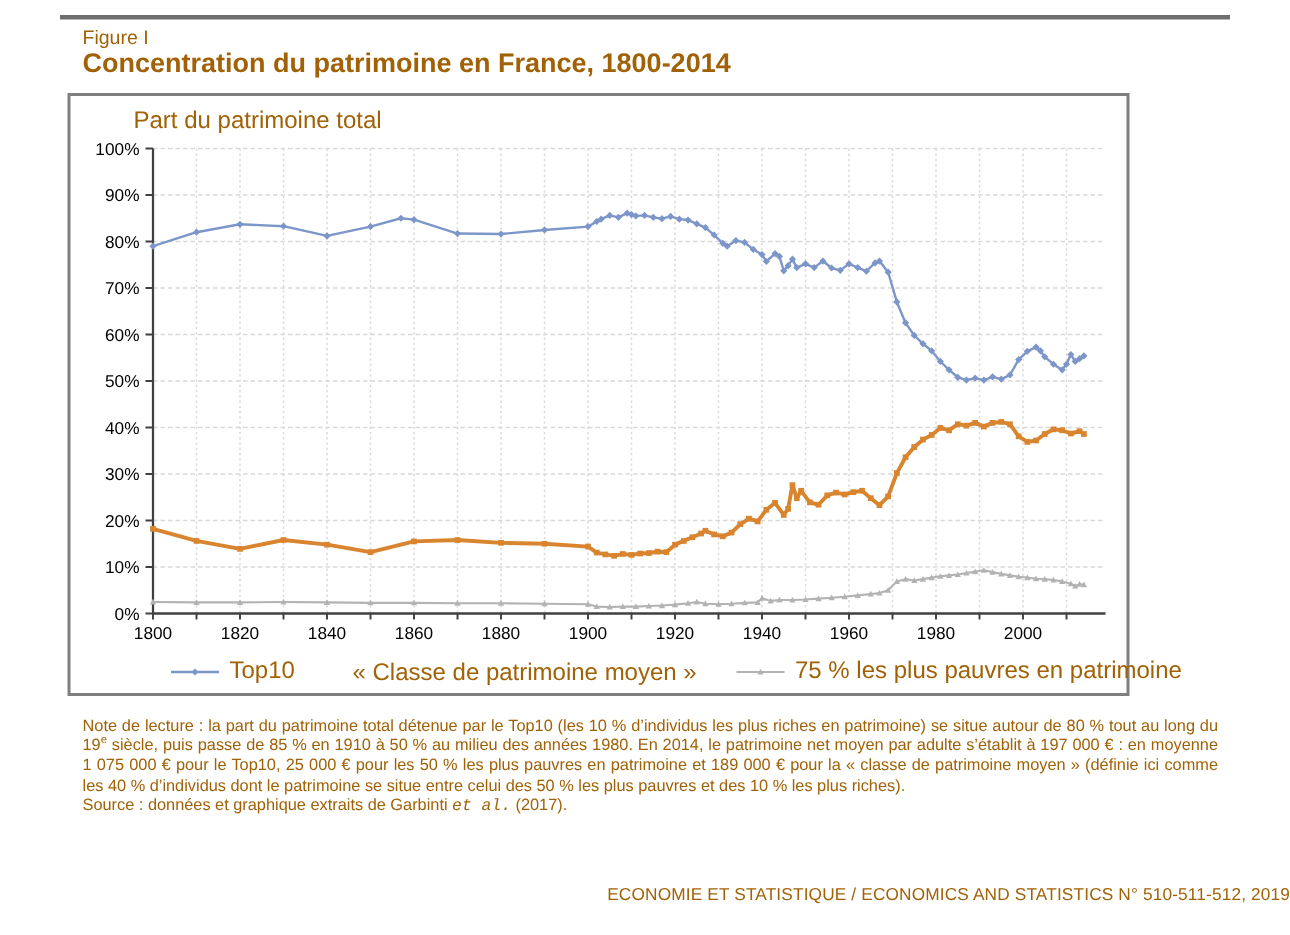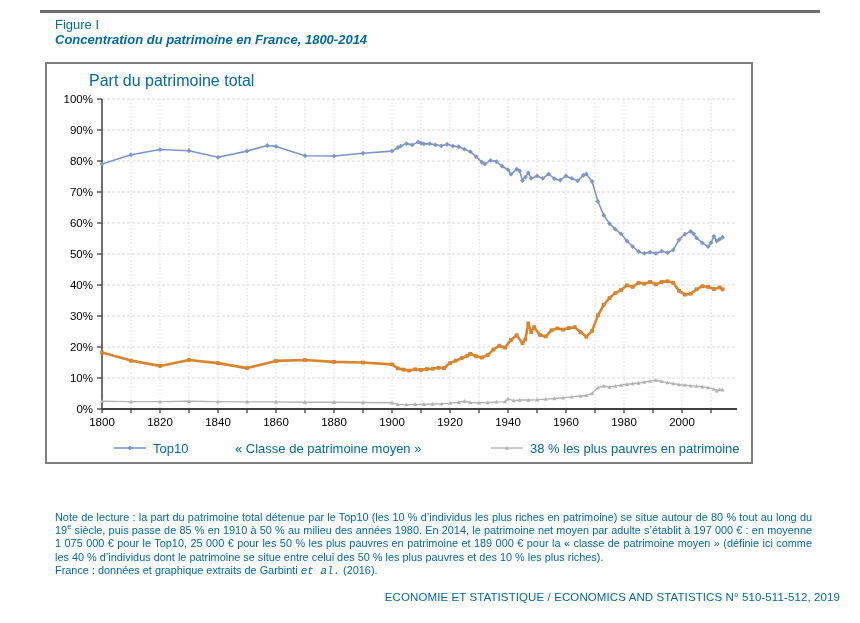--- a/index.html
+++ b/index.html
@@ -1,39 +1,39 @@
 <!DOCTYPE html>
 <html><head>
 <meta charset="utf-8">
 <style>
   html,body{margin:0;padding:0;background:#ffffff;}
   .page{
     position:relative;width:860px;height:623px;background:#ffffff;
-    font-family:"Liberation Sans",sans-serif;color:#0369a1;overflow:hidden;
+    font-family:"Liberation Sans",sans-serif;color:#a16207;overflow:hidden;
   }
   .top-rule{position:absolute;left:40px;top:10px;width:780px;height:3px;background:#6e6e6e;}
   .figure-label{position:absolute;left:55px;top:17px;font-size:13px;}
-  .figure-title{position:absolute;left:55px;top:32px;font-size:13px;font-weight:bold;font-style:italic;}
+  .figure-title{position:absolute;left:55px;top:32px;font-size:18px;font-weight:bold;}
   .chart-box{
     position:absolute;left:45px;top:62px;width:708px;height:402px;
     border:2px solid #7f7f7f;background:#fff;box-sizing:border-box;
   }
   .axis-title{position:absolute;left:42px;top:8px;font-size:16px;}
   .plot-svg{position:absolute;left:0;top:0;}
-  .legend-item{position:absolute;top:376px;height:16px;display:flex;align-items:center;font-size:13px;white-space:nowrap;}
+  .legend-item{position:absolute;top:376px;height:16px;display:flex;align-items:center;font-size:16px;white-space:nowrap;}
   .legend-item svg{margin-right:6px;display:block;}
   .note-block{
     position:absolute;left:55px;top:478px;width:757px;
-    font-size:10.9px;line-height:13.2px;text-align:justify;margin-top:33px;
+    font-size:10.9px;line-height:13.2px;text-align:justify;
   }
   .note-block sup{font-size:7.5px;vertical-align:super;line-height:0;}
   .note-source{display:block;text-align:left;}
   .italic{font-style:italic;font-family:Liberation Mono, monospace;}
   .footer-line{
-    position:absolute;right:20px;top:591px;font-size:11.5px;letter-spacing:0.1px;
+    position:absolute;right:0;top:591px;font-size:11.5px;letter-spacing:0.1px;
   }
 </style>
 </head>
 <body>
 
 <div class="page">
 
   <div class="top-rule"></div>
   <div class="figure-label">Figure I</div>
   <div class="figure-title">Concentration du patrimoine en France, 1800-2014</div>
@@ -362,24 +362,24 @@
           <line x1="1" y1="5" x2="33" y2="5" stroke="#d9842f" stroke-width="2.6"></line>
           <rect x="15.1" y="3.1" width="3.8" height="3.8" fill="#d9842f"></rect>
         </svg>
       <span>« Classe de patrimoine moyen »</span>
     </div>
     <div class="legend-item" style="left:443px;">
       <svg width="34" height="10">
           <line x1="1" y1="5" x2="33" y2="5" stroke="#b3b3b3" stroke-width="1.4"></line>
           <path d="M17 2.9 L19.1 6.7 L14.9 6.7 Z" fill="#b3b3b3"></path>
         </svg>
-      <span>38 % les plus pauvres en patrimoine</span>
+      <span>75 % les plus pauvres en patrimoine</span>
     </div>
   </div>
 
   <div class="note-block">
     <span>Note de lecture : la part du patrimoine total détenue par le Top10 (les 10 % d’individus les plus riches en patrimoine) se situe autour de 80 % tout au long du 19</span><sup>e</sup><span> siècle, puis passe de 85 % en 1910 à 50 % au milieu des années 1980. En 2014, le patrimoine net moyen par adulte s’établit à 197 000 € : en moyenne 1 075 000 € pour le Top10, 25 000 € pour les 50 % les plus pauvres en patrimoine et 189 000 € pour la « classe de patrimoine moyen » (définie ici comme les 40 % d’individus dont le patrimoine se situe entre celui des 50 % les plus pauvres et des 10 % les plus riches).</span>
-    <span class="note-source"><span>France : données et graphique extraits de Garbinti </span><span class="italic">et al.</span><span> (2016).</span></span>
+    <span class="note-source"><span>Source : données et graphique extraits de Garbinti </span><span class="italic">et al.</span><span> (2017).</span></span>
   </div>
 
   <div class="footer-line">ECONOMIE ET STATISTIQUE / ECONOMICS AND STATISTICS N° 510-511-512, 2019</div>
 
 </div>
 
 </body></html>

